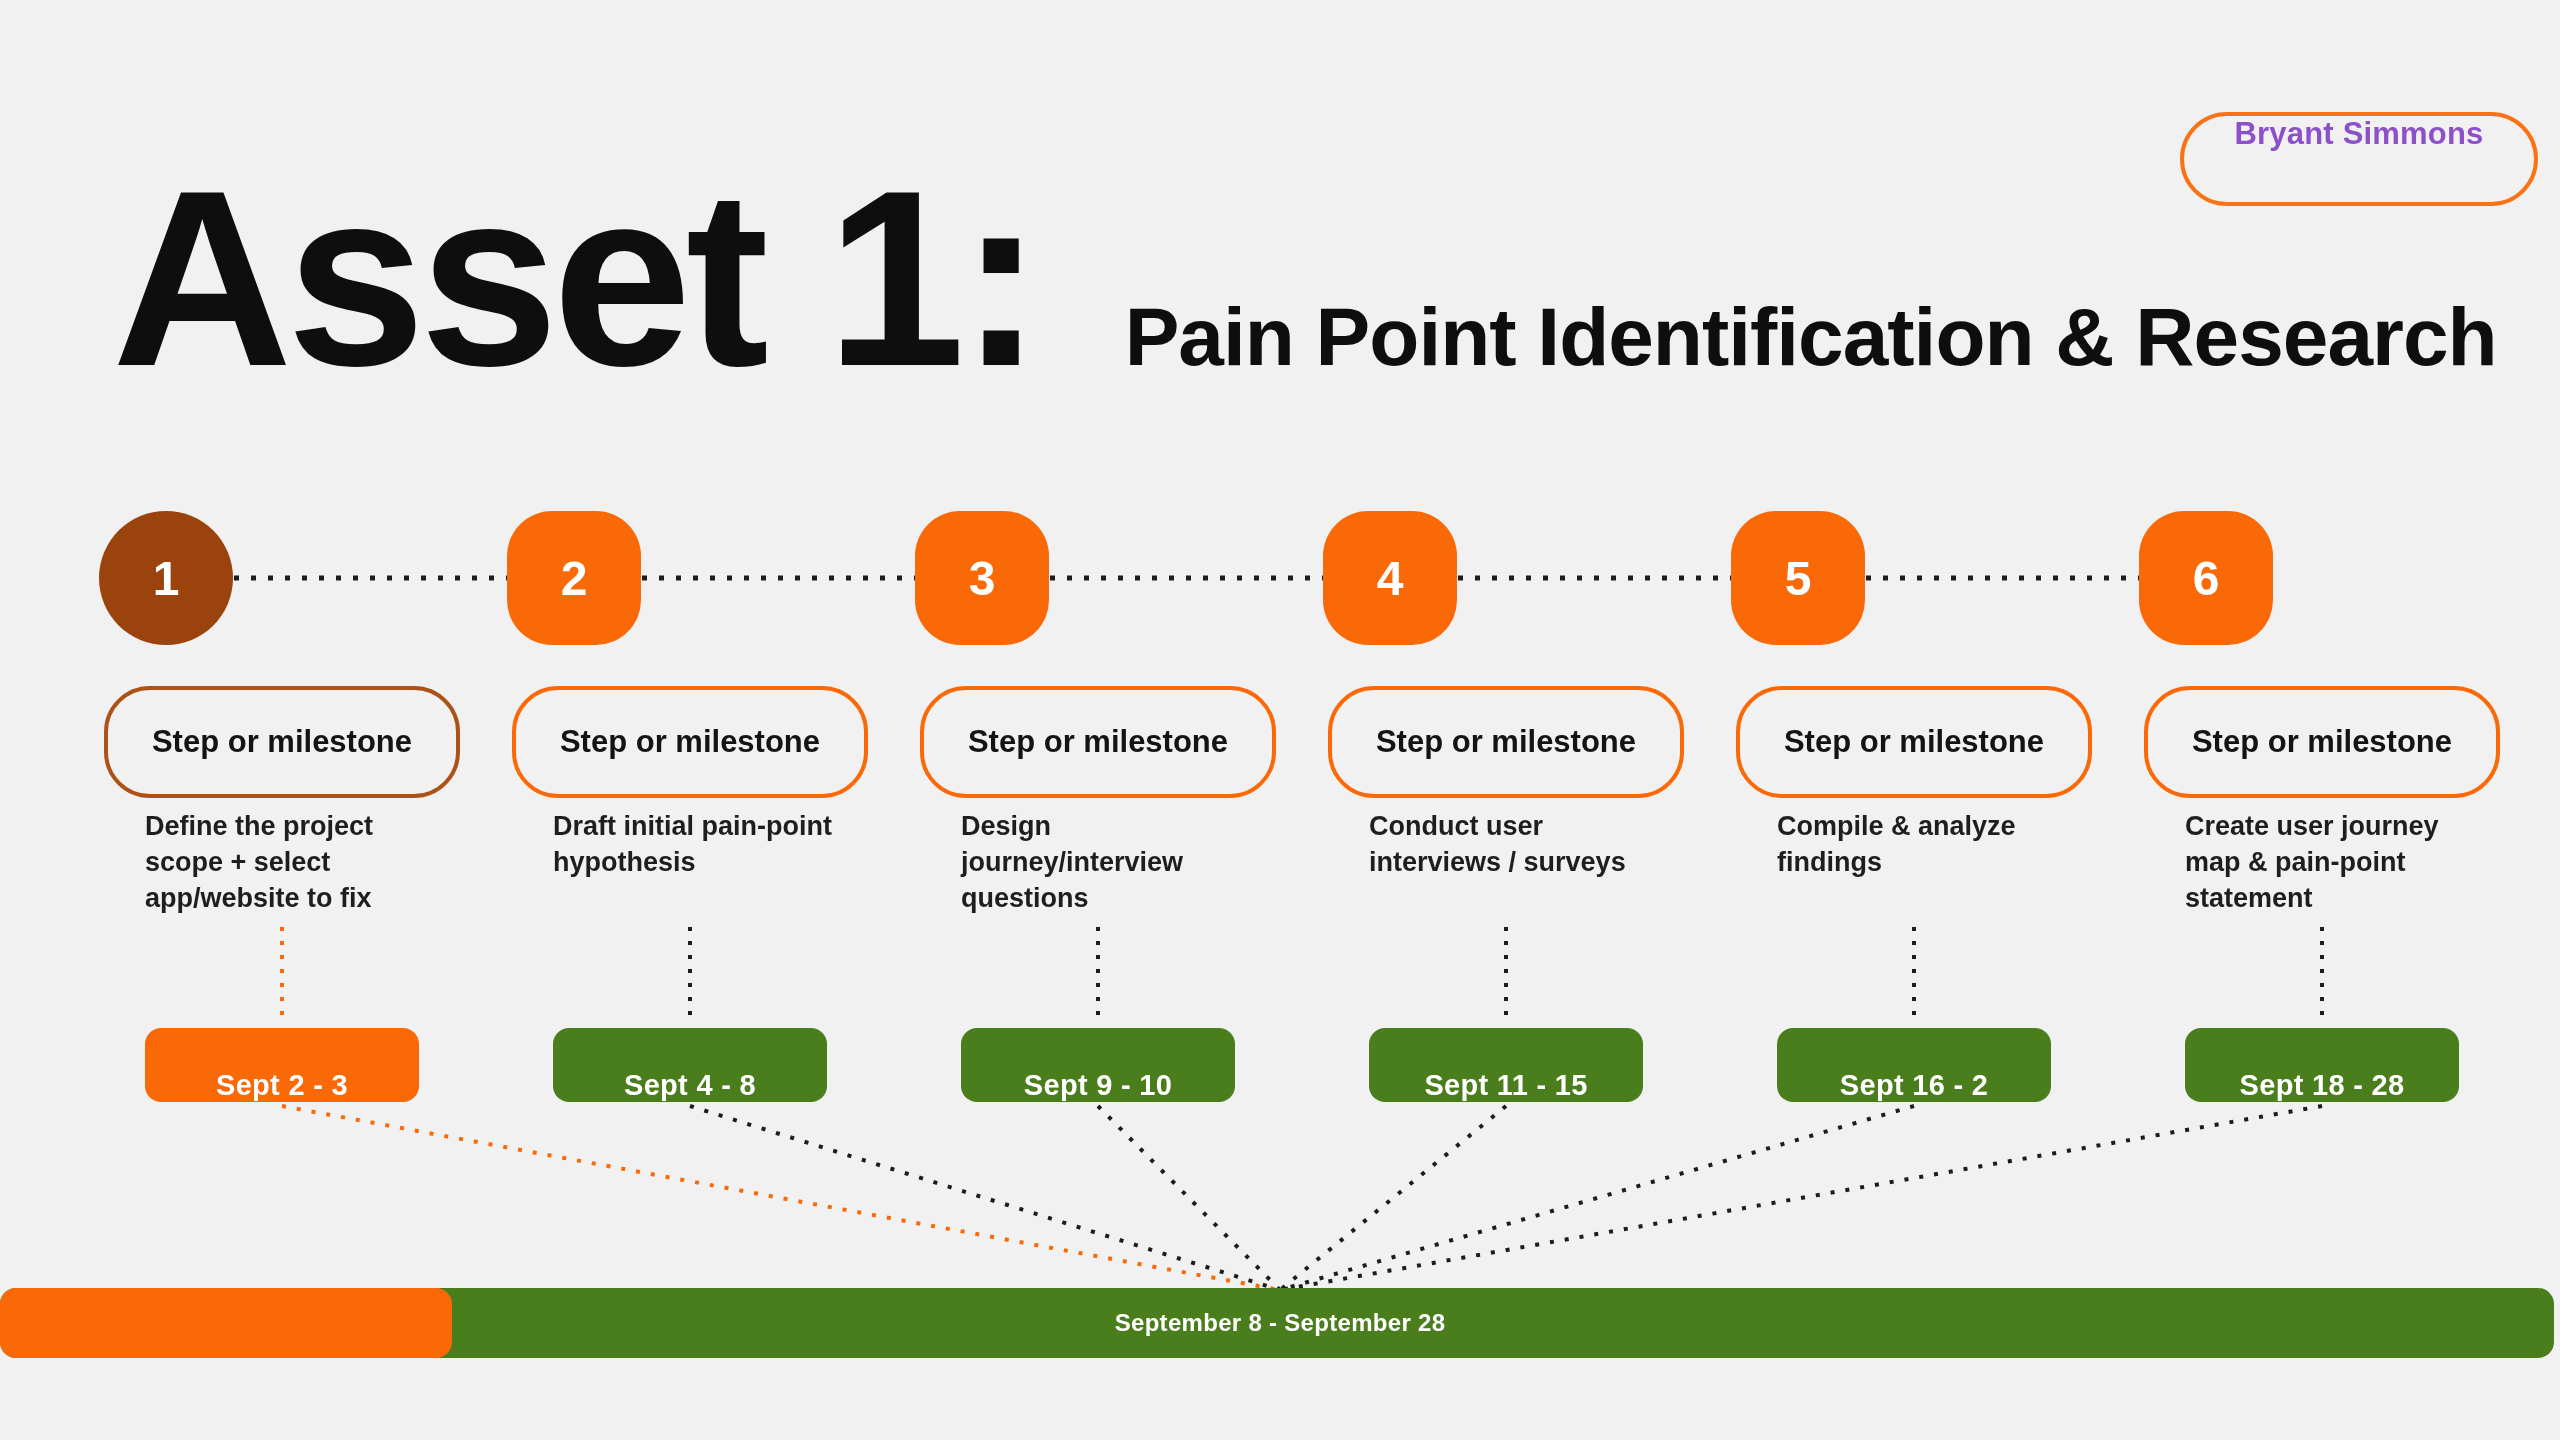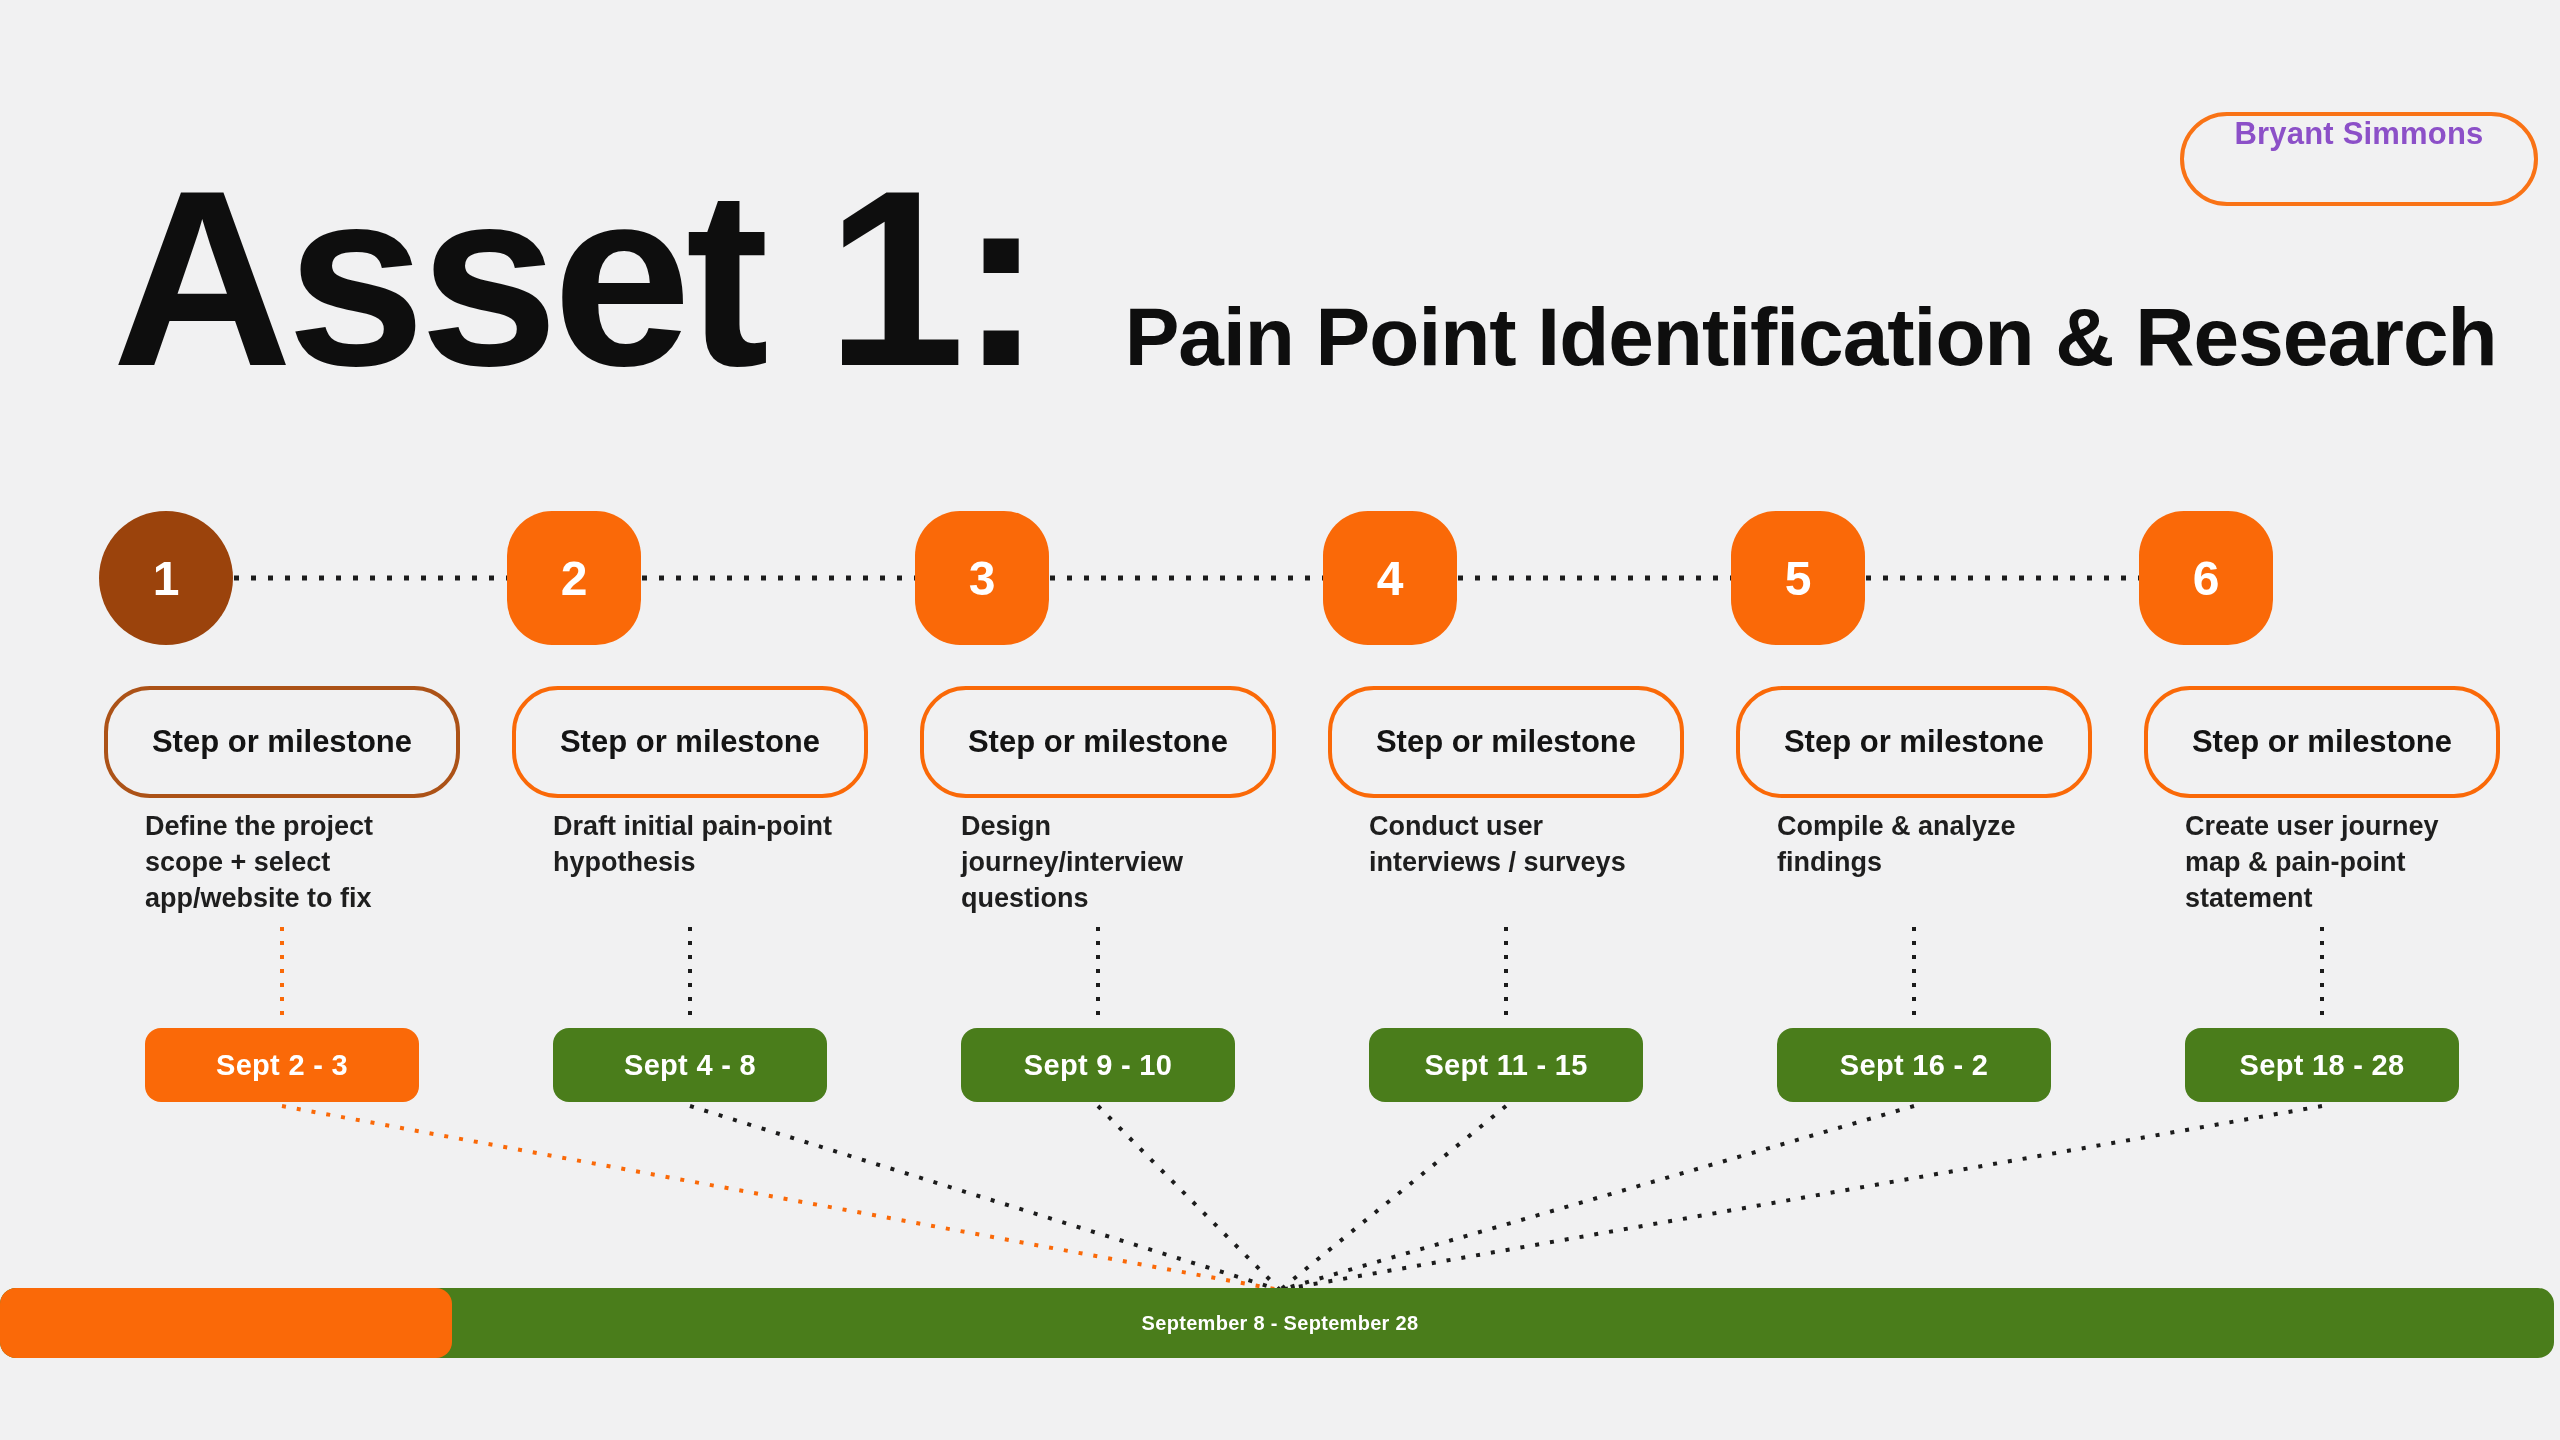--- a/index.html
+++ b/index.html
@@ -56,38 +56,38 @@
   .pill span{font-size:31px;font-weight:700;color:#141414;}
 
   .desc{
     position:absolute;top:808px;width:312px;z-index:2;
     font-size:27px;line-height:36px;color:#1e1e1e;font-weight:700;
   }
 
   .date-badge{
     position:absolute;top:1028px;width:274px;height:74px;z-index:2;
     background:#4a7d1b;border-radius:16px;
-    display:flex;align-items:center;justify-content:center;
+    display:flex;align-items:flex-end;justify-content:center;
   }
   .date-badge.orange{background:#fa6908;}
   .date-badge span{color:#fff;font-size:29px;font-weight:700;letter-spacing:.3px;}
 
   
   .bar-green{
     position:absolute;left:0;top:1288px;width:2554px;height:70px;
     background:#4a7d1b;border-radius:16px;z-index:2;
   }
   .bar-orange{
     position:absolute;left:0;top:1288px;width:452px;height:70px;
     background:#fa6908;border-radius:16px;z-index:3;
   }
   .bar-label{
     position:absolute;left:0;top:1288px;width:2560px;height:70px;z-index:4;
     display:flex;align-items:center;justify-content:center;
-    color:#fff;font-size:20px;font-weight:700;letter-spacing:.3px;
+    color:#fff;font-size:24px;font-weight:700;letter-spacing:.3px;
     pointer-events:none;
     border-radius:17px;
   }
 </style>
 </head>
 <body>
 
 <div class="canvas">
 
   <div class="owner-pill">

